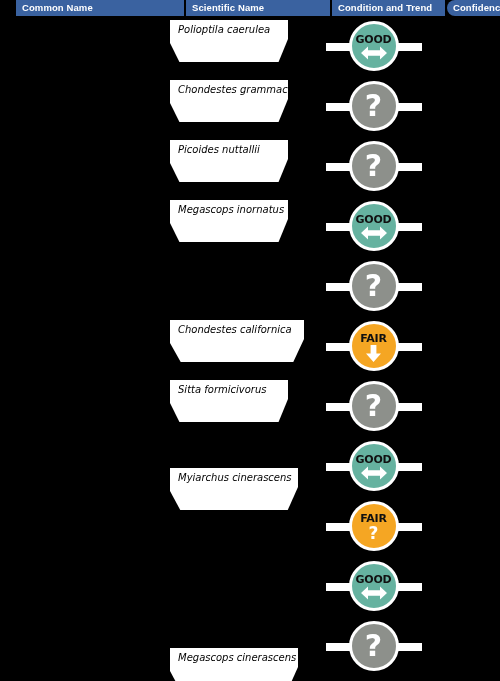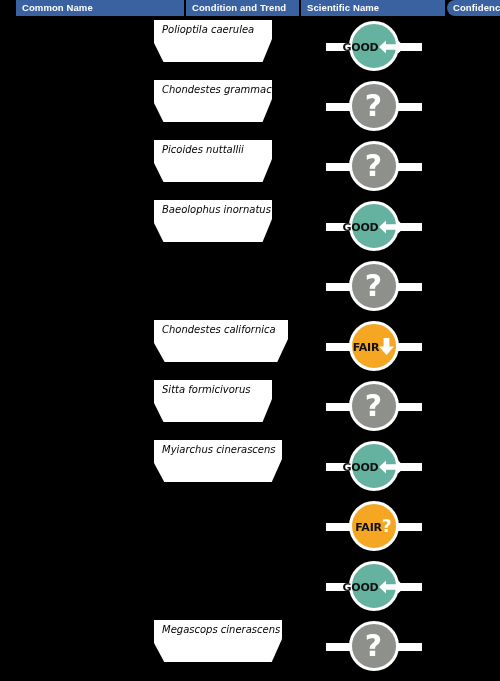--- a/index.html
+++ b/index.html
@@ -59,21 +59,21 @@
   
   .cell-common {
     position: absolute;
     left: 0; top: 0;
     width: 170px; height: 60px;
   }
 
   
   .cell-scientific {
     position: absolute;
-    left: 154px; top: 0;
+    left: 170px; top: 0;
     width: 146px; height: 60px;
   }
   .sci-banner {
     position: absolute;
     left: 0;
     top: 4px;
     height: 42px;
     background: #ffffff;
     color: #000000;
     font-family: "DejaVu Sans", sans-serif;
@@ -81,21 +81,21 @@
     font-size: 10px;
     line-height: 14px;
     padding: 3px 10px 0 8px;
     box-sizing: border-box;
     white-space: nowrap;
     -webkit-clip-path: polygon(0 0, 100% 0, 100% 45%, 92% 100%, 8% 100%, 0 55%);
     clip-path: polygon(0 0, 100% 0, 100% 45%, 92% 100%, 8% 100%, 0 55%);
   }
   .sci-w-s  { width: 102px; }
   .sci-w-m  { width: 118px; }
-  .sci-w-l  { width: 128px; }
+  .sci-w-l  { width: 128px; margin-top: 28px; }
   .sci-w-xl { width: 134px; }
 
   
   .cell-condition {
     position: absolute;
     left: 316px; top: 0;
     width: 115px; height: 60px;
   }
   .badge-wrap {
     position: absolute;
@@ -117,20 +117,21 @@
     position: absolute;
     left: 50%;
     top: 50%;
     transform: translate(-50%, -50%);
     width: 50px;
     height: 50px;
     border-radius: 50%;
     border: 3px solid #ffffff;
     box-sizing: border-box;
     display: flex;
+    flex-direction: column;
     align-items: center;
     justify-content: center;
   }
   .badge.cond-good { background: #66b2a0; }
   .badge.cond-fair { background: #f5a623; }
   .badge.cond-unk  { background: #8d908b; }
 
   .badge-label {
     font-family: "DejaVu Sans", sans-serif;
     font-size: 11px;
@@ -168,22 +169,22 @@
     width: 69px; height: 60px;
   }
 </style>
 </head>
 <body>
 
 <div id="app">
 
   <div id="header-row">
     <div class="th th-common">Common Name</div>
+    <div class="th th-scientific">Scientific Name</div>
     <div class="th th-condition">Condition and Trend</div>
-    <div class="th th-scientific">Scientific Name</div>
     <div class="th th-confidence">Confidence</div>
   </div>
 
   <div id="rows">
       <div class="row">
         <div class="cell-common"></div>
         <div class="cell-scientific">
           <div class="sci-banner sci-w-m">Polioptila caerulea</div>
         </div>
         <div class="cell-condition">
@@ -225,21 +226,21 @@
             <div class="badge cond-unk">
               <div class="trend-q-only">?</div>
             </div>
           </div>
         </div>
         <div class="cell-confidence"></div>
       </div>
       <div class="row">
         <div class="cell-common"></div>
         <div class="cell-scientific">
-          <div class="sci-banner sci-w-m">Baeolophus inornatus</div>
+          <div class="sci-banner sci-w-m">Megascops inornatus</div>
         </div>
         <div class="cell-condition">
           <div class="badge-wrap">
             <div class="connector"></div>
             <div class="badge cond-good">
               <div class="badge-label">GOOD</div>
               <div class="trend"><svg width="26" height="14" viewBox="0 0 26 14">
                   <path d="M0 7 L7 0.6 L7 4.3 L19 4.3 L19 0.6 L26 7 L19 13.4 L19 9.7 L7 9.7 L7 13.4 Z" fill="#ffffff"></path>
                 </svg></div>
             </div>

